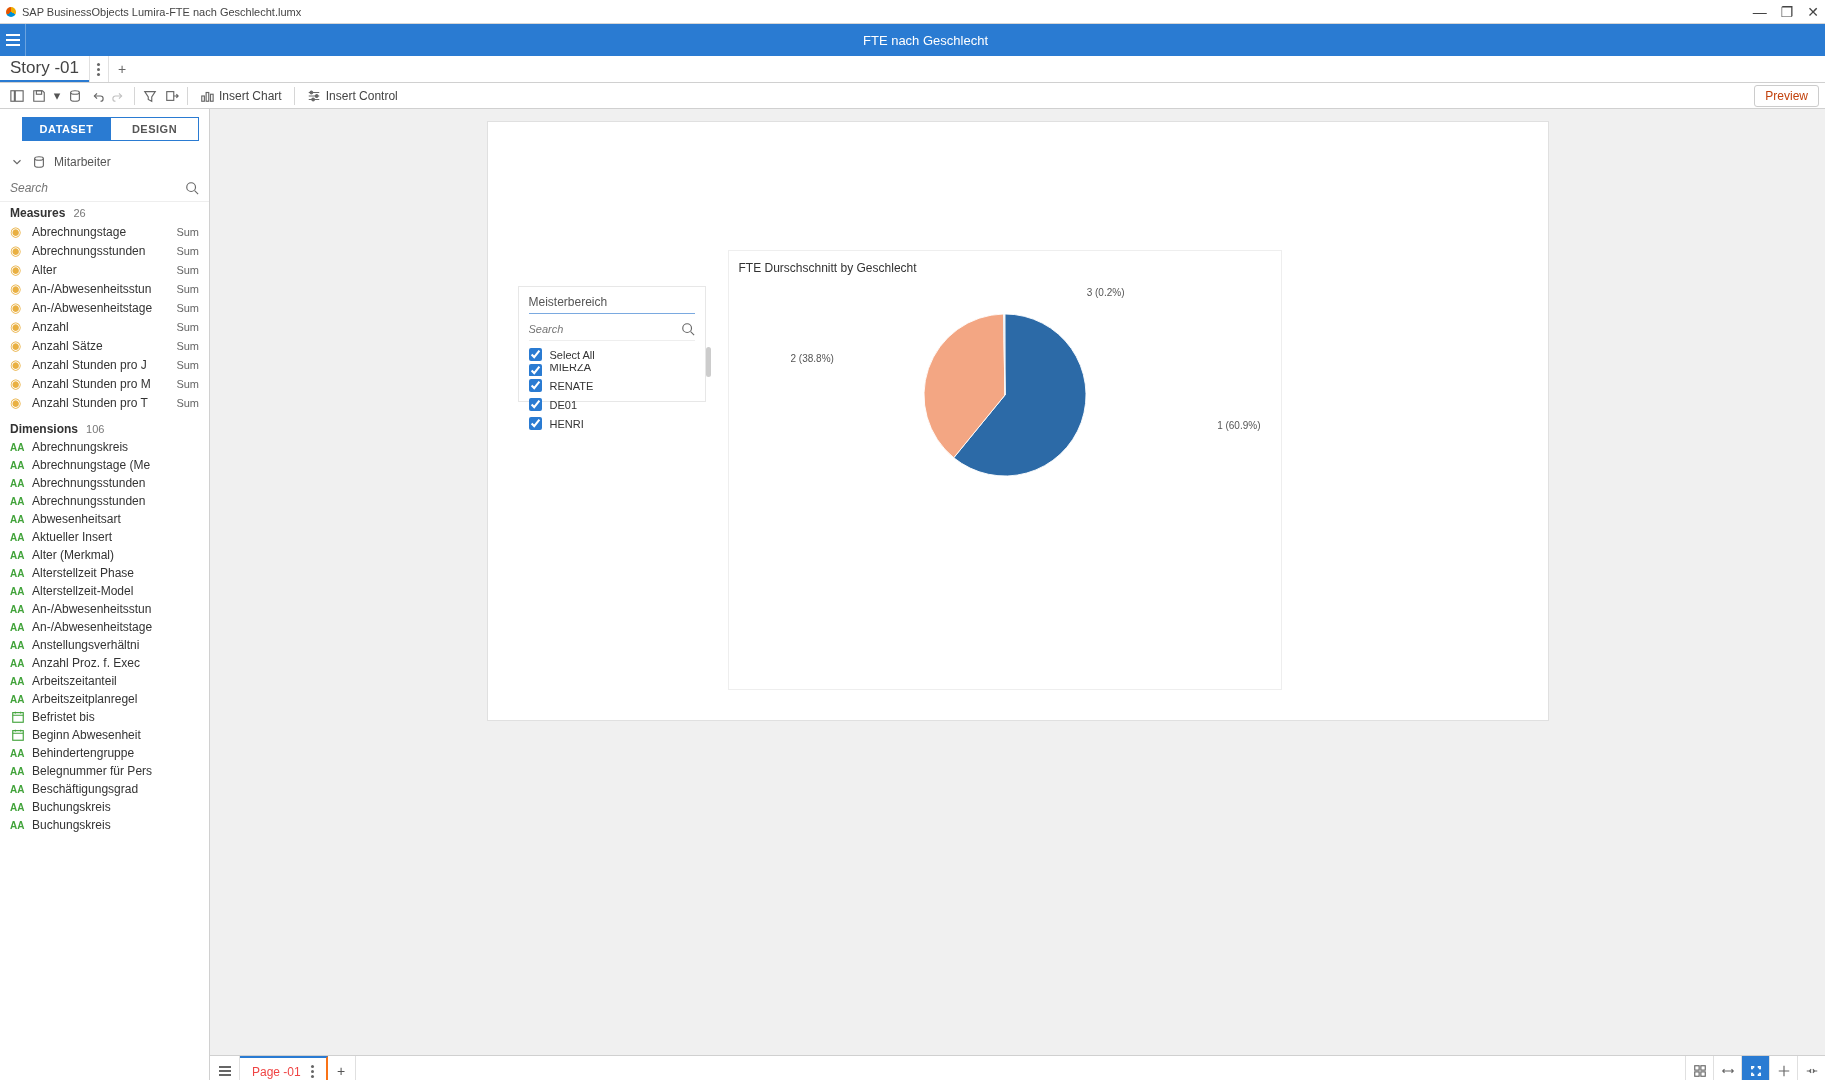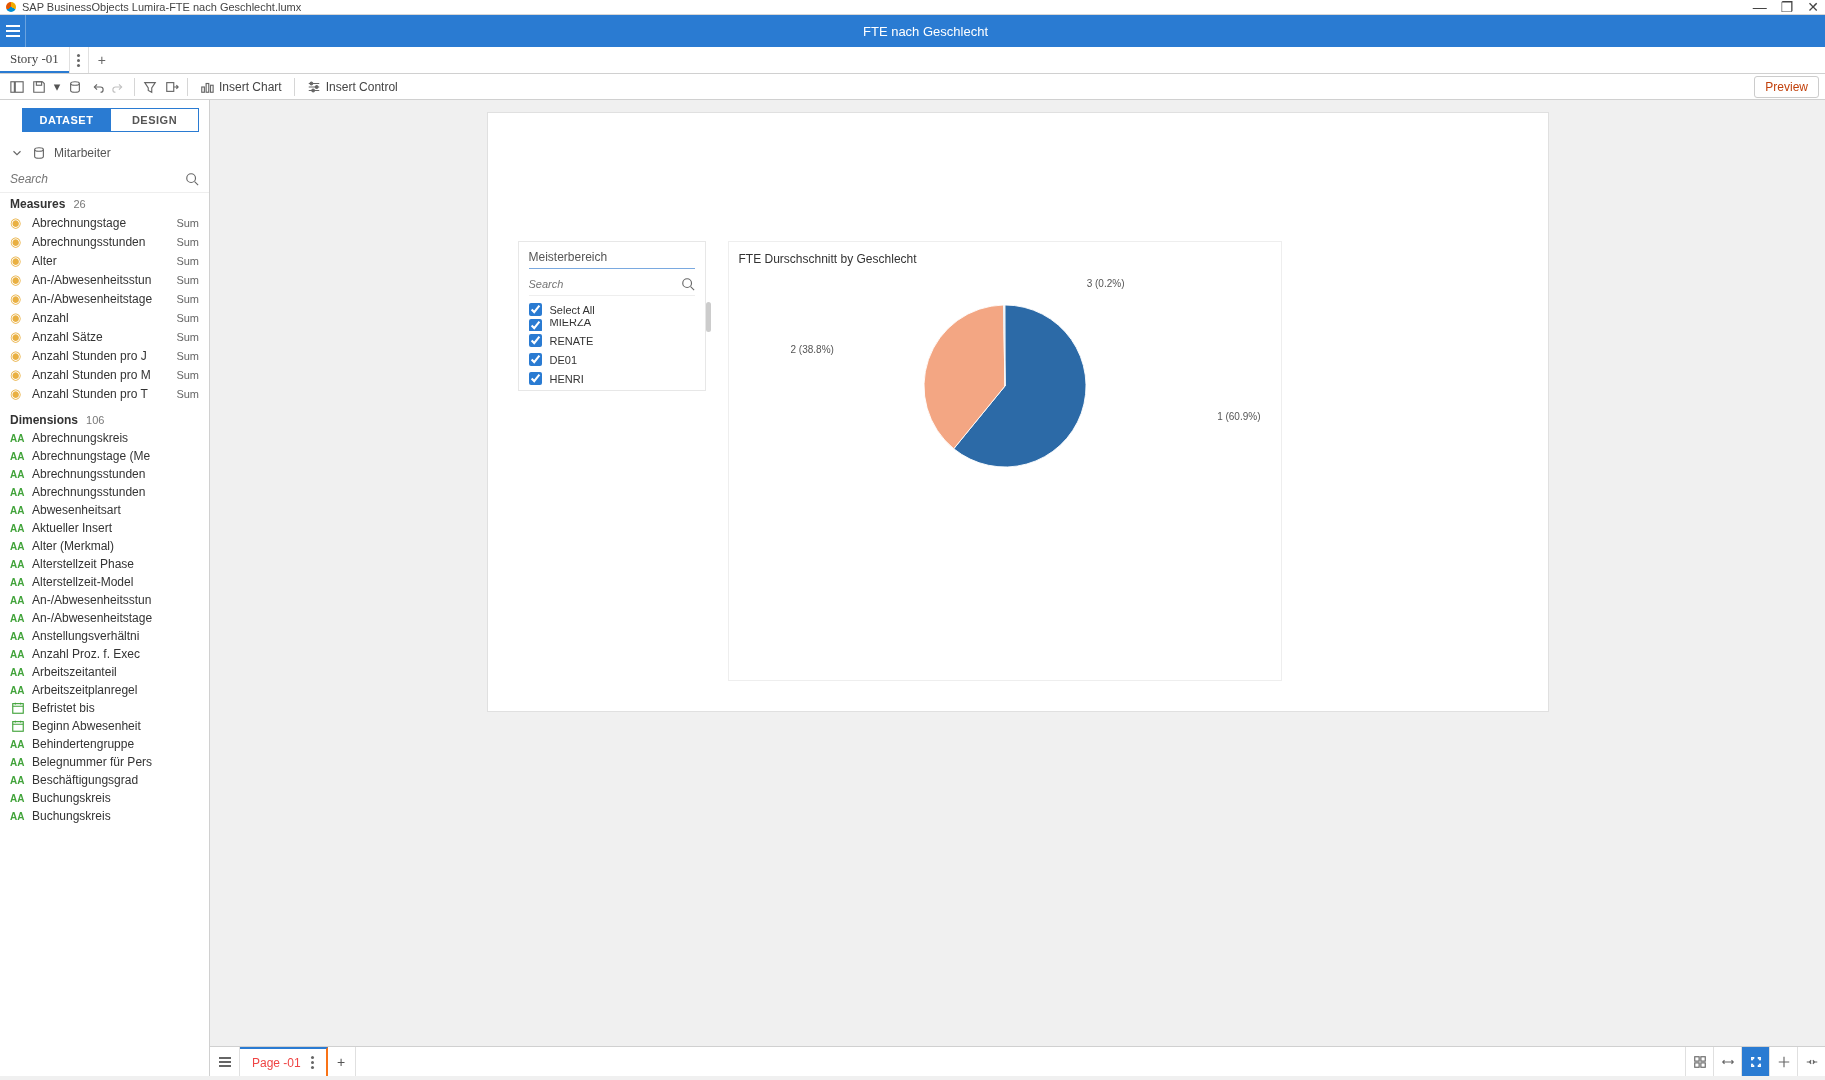--- a/index.html
+++ b/index.html
@@ -1,29 +1,29 @@
 <!DOCTYPE html>
 <html><head>
 <meta charset="utf-8">
 <style>
   * { box-sizing: border-box; margin: 0; padding: 0; font-family: Arial, sans-serif; }
   body { width: 1825px; height: 1080px; background: #f0f0f0; overflow: hidden; font-size: 12px; color: #333; }
-  .titlebar { height: 14px; background: #fff; display: flex; align-items: center; padding: 0 6px; font-size: 11px; }
+  .titlebar { height: 23px; background: #fff; display: flex; align-items: center; padding: 0 6px; font-size: 11px; }
   .titlebar .title { flex: 1; color: #444; }
   .titlebar .win-ctrl { display: flex; gap: 14px; }
   .titlebar .win-ctrl span { cursor: pointer; color: #444; font-size: 14px; }
   .app-logo { width: 10px; height: 10px; border-radius: 50%; background: conic-gradient(#f0ab00 0 33%, #008fd3 33% 66%, #e35500 66% 100%); margin-right: 6px; }
   .rule-line { height: 1px; background: #d6d6d6; }
   .banner { height: 32px; background: #2a7bd2; display: flex; align-items: center; }
   .hamburger { width: 26px; height: 32px; border-right: 1px solid rgba(255,255,255,.3); display:flex; align-items:center; justify-content:center; cursor:pointer; }
   .hamburger-ico { width:14px; height:12px; display:flex; flex-direction:column; justify-content:space-between;}
   .hamburger-ico div { height:2px; background:#fff; }
   .banner .doc-title { flex:1; text-align:center; color:#fff; font-size:13px; }
   .storybar { height: 27px; background:#fff; border-bottom:1px solid #d0d0d0; display:flex; align-items:stretch; }
-  .story-tab { display:flex; align-items:center; padding:0 10px; font-size:13px; color:#444; border-bottom:2px solid #2a7bd2; cursor:pointer;font-family:Liberation Serif, serif; }
+  .story-tab { display:flex; align-items:center; padding:0 10px; font-size:17px; color:#444; border-bottom:2px solid #2a7bd2; cursor:pointer; }
   .story-more { width:20px; display:flex; align-items:center; justify-content:center; border-left:1px solid #e0e0e0; border-right:1px solid #e0e0e0; cursor:pointer;}
   .story-add { width:26px; display:flex; align-items:center; justify-content:center; cursor:pointer; font-size:14px; color:#666;}
   .toolbar { height: 26px; background:#fff; border-bottom:1px solid #d0d0d0; display:flex; align-items:center; padding:0 6px; }
   .tool-ic { width:22px; height:22px; display:flex; align-items:center; justify-content:center; color:#555; cursor:pointer; font-size:13px; }
   .tool-sep { width:1px; height:18px; background:#d6d6d6; margin:0 4px; }
   .tool-btn { display:flex; align-items:center; gap:5px; padding:0 8px; height:22px; cursor:pointer; color:#444; font-size:12px;}
   .tool-sp { flex:1; }
   .preview-btn { font-size:12px; padding:3px 10px; border:1px solid #ccc; border-radius:3px; background:#fff; cursor:pointer; color:#c2410c; }
   .workspace { display:flex; height: calc(100% - 18px - 1px - 32px - 27px - 26px); }
   .sidebar { width: 210px; background:#fff; border-right:1px solid #d0d0d0; display:flex; flex-direction:column; }
@@ -348,21 +348,21 @@
         <div class="d-row">
           <span class="dico aa">AA</span>
           <span>Buchungskreis</span>
         </div>
       </div>
   </div>
 
   <div class="canvas-col">
     <div class="canvas-area">
       <div class="artboard">
-        <div class="filter-panel" style="position:relative;height:150px;">
+        <div class="filter-panel" style="position:relative;height:116px;margin-top:36px;">
           <div class="filter-title">Meisterbereich</div>
           <div class="filter-search">
             <input placeholder="Search" style="">
             <svg class="icon" viewBox="0 0 16 16">
                 <circle cx="7" cy="7" r="5"></circle>
                 <path d="M11 11l4 4"></path>
               </svg>
           </div>
           <div class="flist" id="flist">
               <div class="frow">

